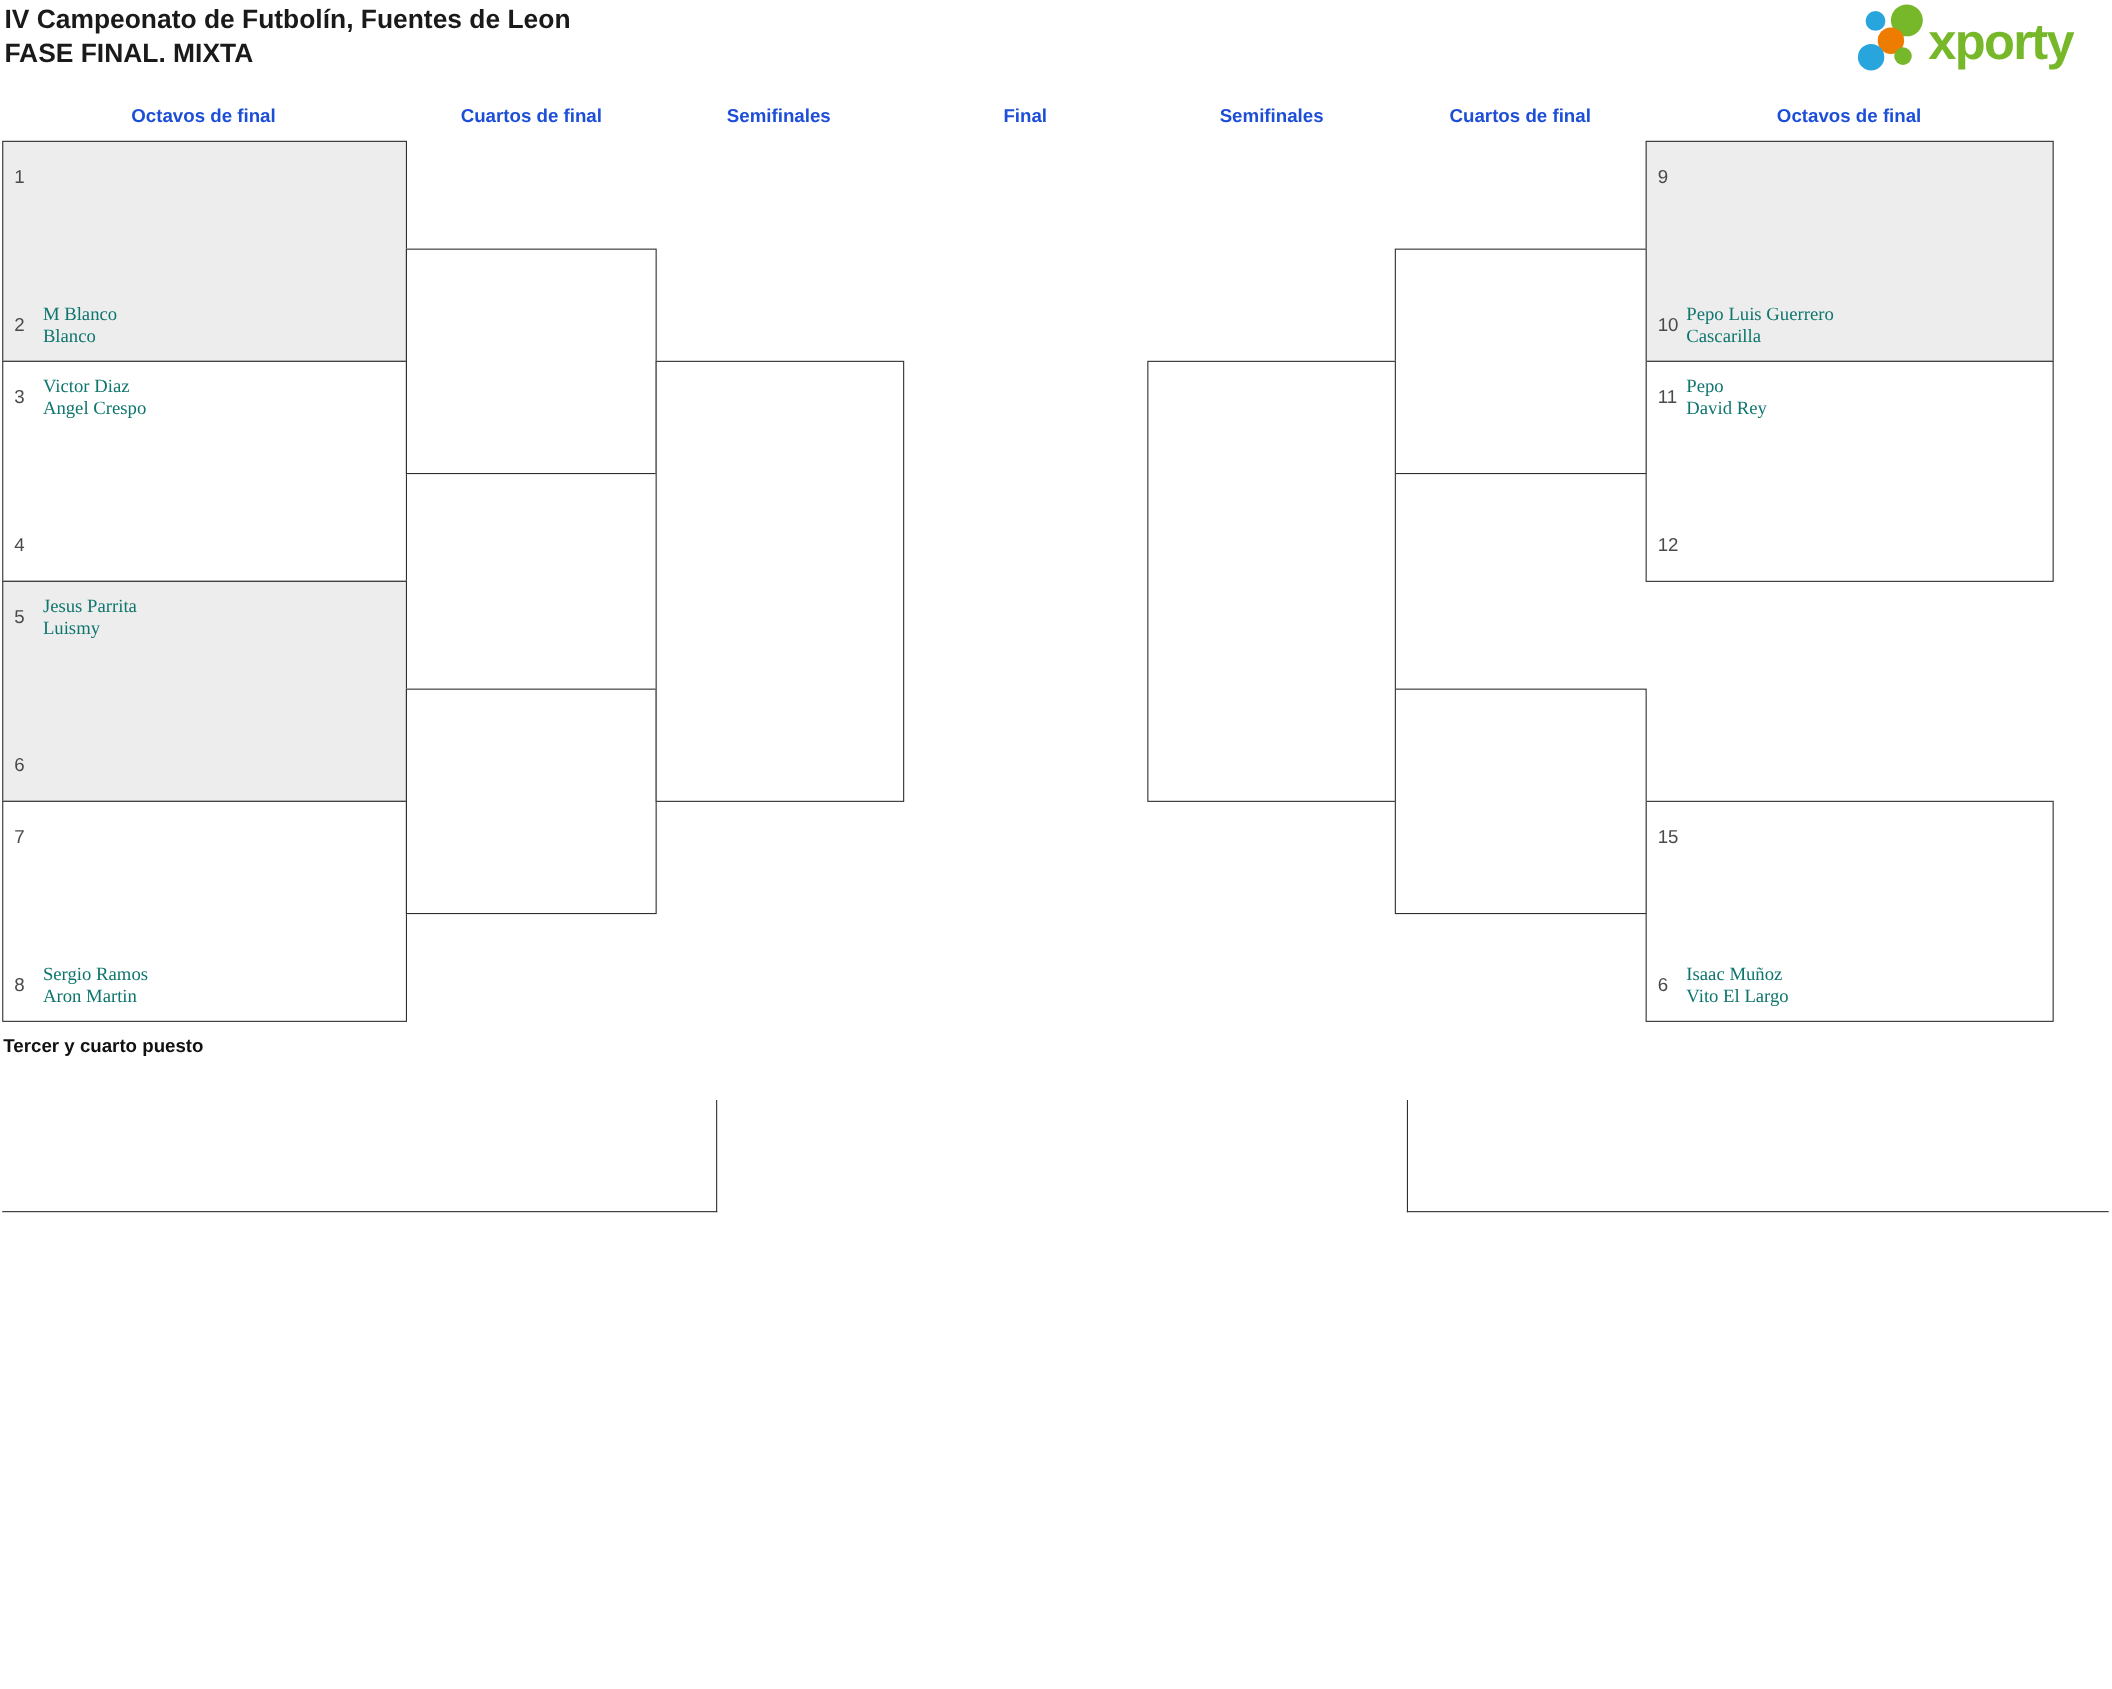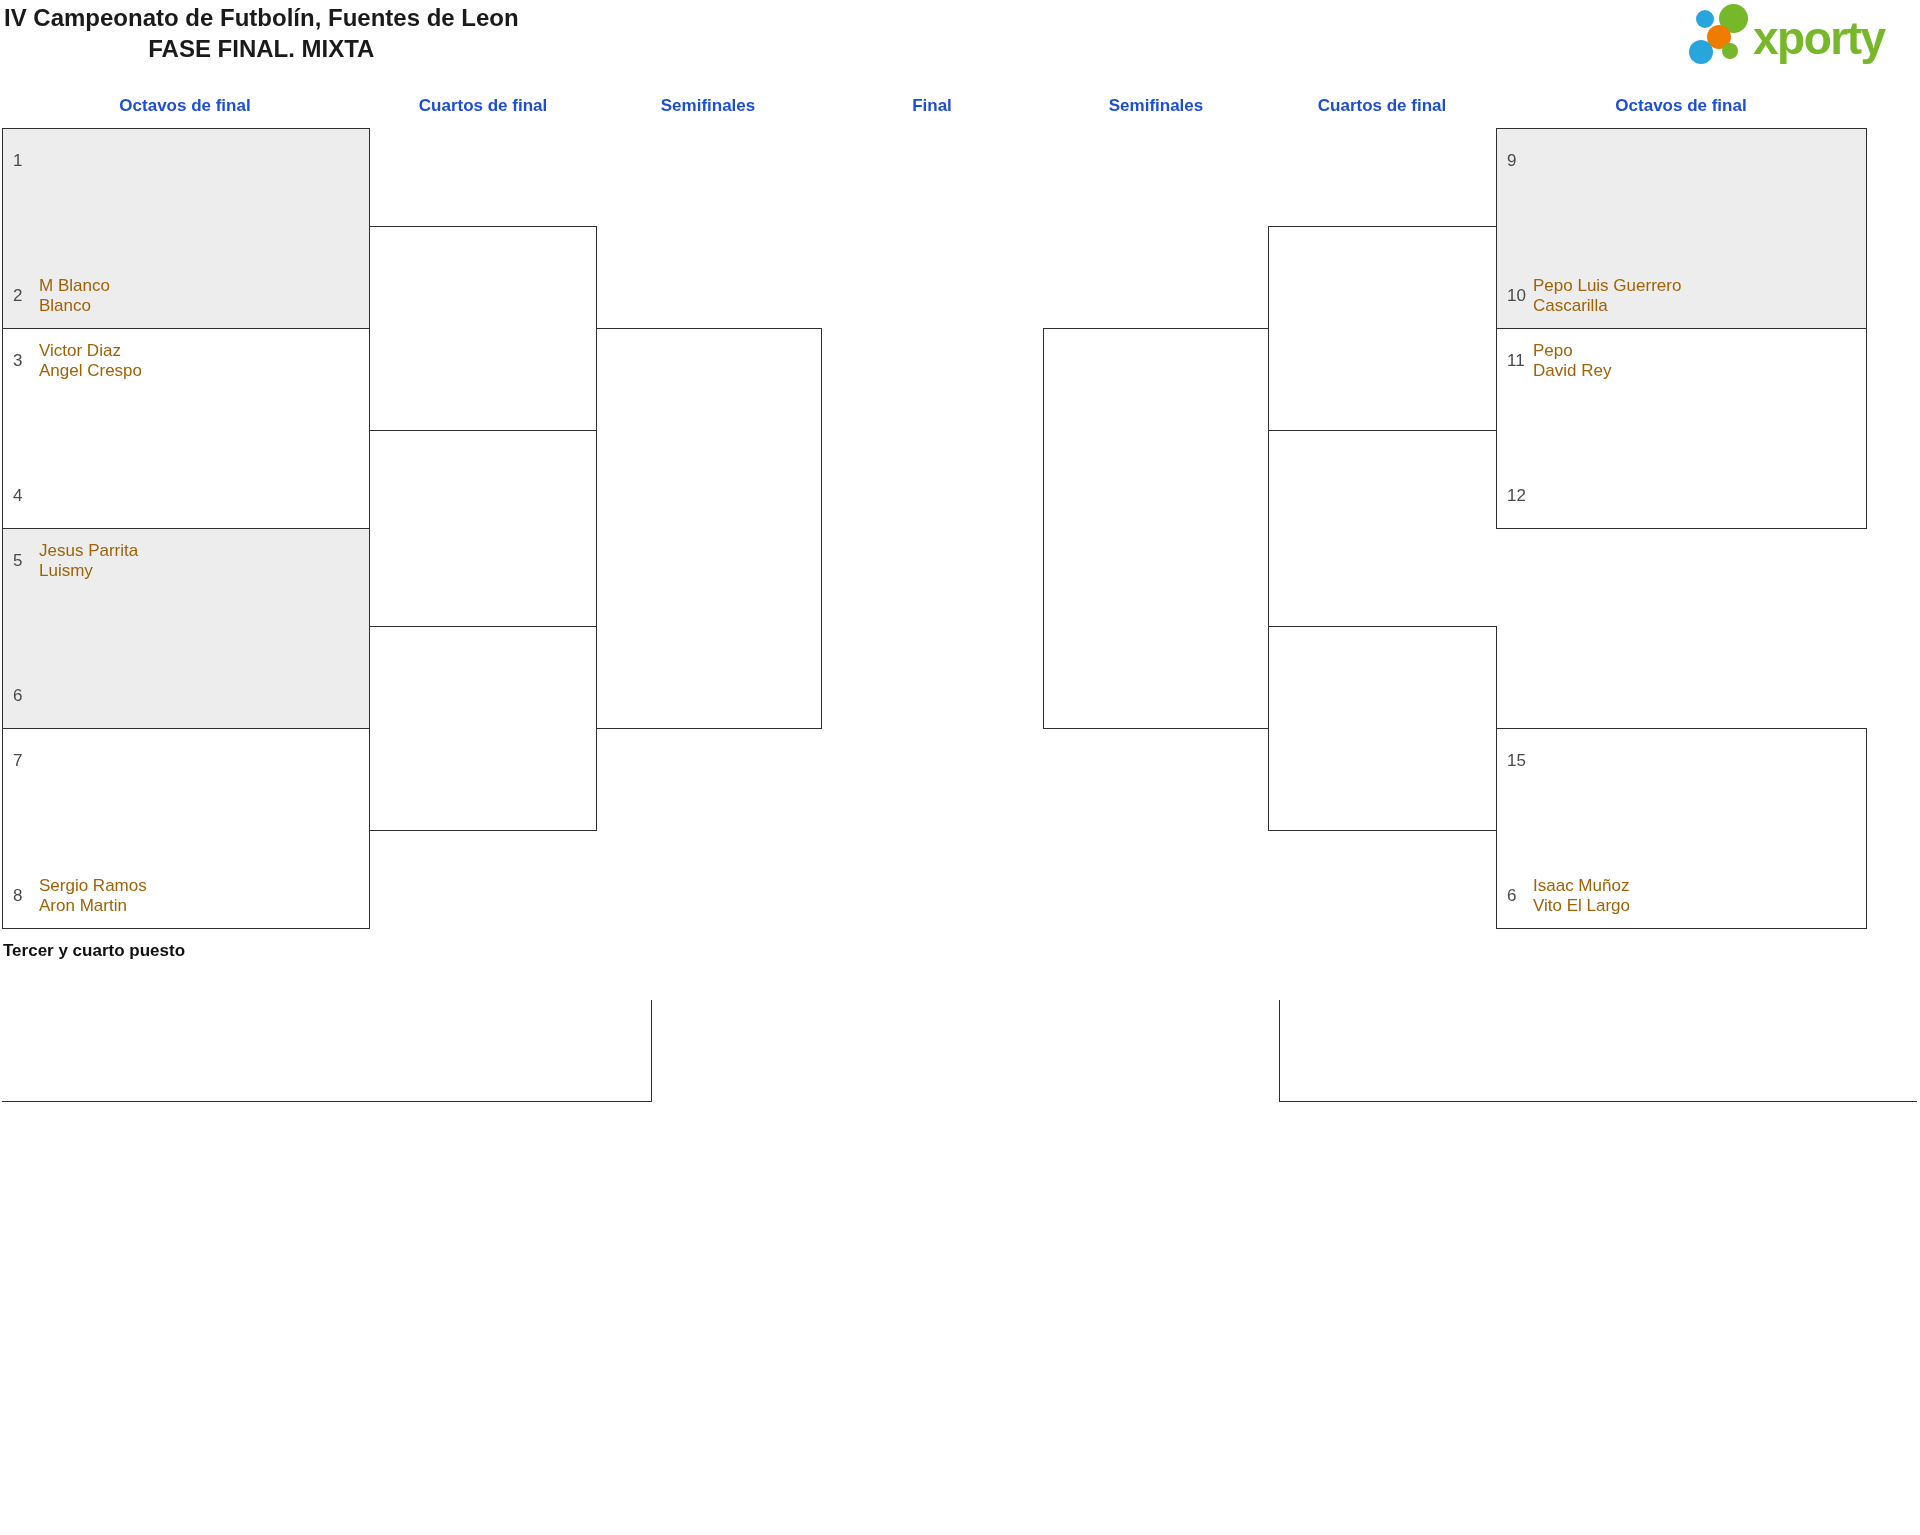--- a/index.html
+++ b/index.html
@@ -1,18 +1,18 @@
 <!DOCTYPE html>
 <html><head>
 <meta charset="utf-8">
 <style>
   html,body{margin:0;padding:0;background:#ffffff;}
   .stage{position:relative;width:1920px;height:1535px;background:#fff;overflow:hidden;
          font-family:"Liberation Sans","DejaVu Sans",sans-serif;}
-  .title{position:absolute;left:4px;top:2px;font-size:24px;line-height:31px;font-weight:bold;color:#1a1a1a;text-align:center;}
+  .title{position:absolute;left:4px;top:2px;font-size:24px;line-height:31px;font-weight:bold;color:#1a1a1a;}
   
   .logo{position:absolute;left:1692px;top:4px;width:226px;height:66px;}
   .dot{position:absolute;border-radius:50%;}
   .dot.blue-sm{left:1696px;top:10px;width:18px;height:18px;background:#29a5dd;}
   .dot.green-lg{left:1719px;top:4px;width:29px;height:29px;background:#76b82a;}
   .dot.orange{left:1707px;top:25px;width:24px;height:24px;background:#ee7c00;}
   .dot.blue-lg{left:1689px;top:40px;width:24px;height:24px;background:#29a5dd;}
   .dot.green-sm{left:1722px;top:43px;width:16px;height:16px;background:#76b82a;}
   .logo-text{position:absolute;left:1753px;top:13px;font-size:46px;line-height:50px;font-weight:bold;
              letter-spacing:-1.5px;color:#76b82a;}
@@ -23,21 +23,21 @@
   .match{position:absolute;box-sizing:border-box;border:1px solid #2f2f2f;background:#fff;}
   .match.shaded{background:#ededed;}
   .oct-l{left:2px;width:368px;height:201px;}
   .oct-r{left:1496px;width:371px;height:201px;}
   .roundbox{position:absolute;box-sizing:border-box;border:1px solid #2f2f2f;background:#fff;}
   .slot{position:absolute;left:10px;right:6px;display:flex;align-items:center;}
   .slot.top{top:12px;}
   .slot.bottom{bottom:12px;}
   .num{flex:0 0 26px;font-size:17px;color:#4a4a4a;}
   .names{display:flex;flex-direction:column;}
-  .p{font-size:17px;line-height:20px;min-height:20px;color:#a16207;white-space:nowrap;}
+  .p{font-size:17px;line-height:20px;min-height:20px;color:#0f766e;white-space:nowrap;font-family:Liberation Serif, serif;}
   
   .tp-label{position:absolute;left:3px;top:941px;font-size:17px;font-weight:bold;color:#111;white-space:nowrap;}
   .tp-left{position:absolute;left:2px;top:1000px;width:650px;height:102px;box-sizing:border-box;
            border-right:1px solid #2f2f2f;border-bottom:1px solid #2f2f2f;}
   .tp-right{position:absolute;left:1279px;top:1000px;width:638px;height:102px;box-sizing:border-box;
             border-left:1px solid #2f2f2f;border-bottom:1px solid #2f2f2f;}
 </style>
 </head>
 <body>
 

